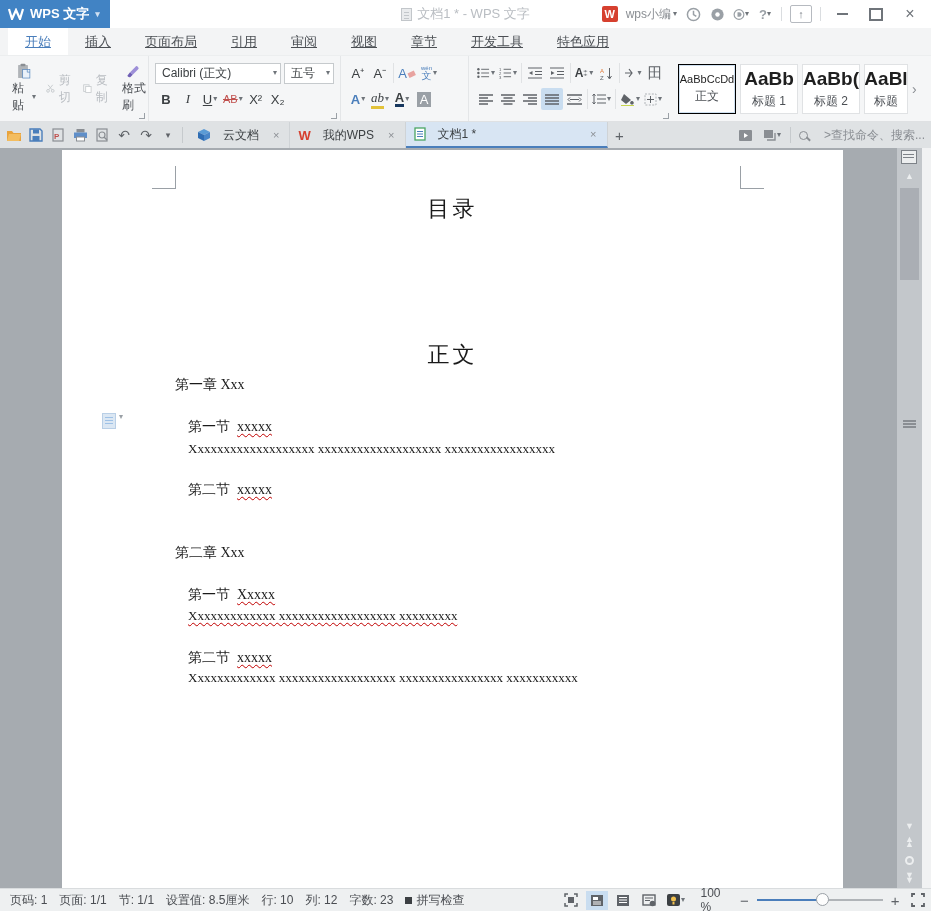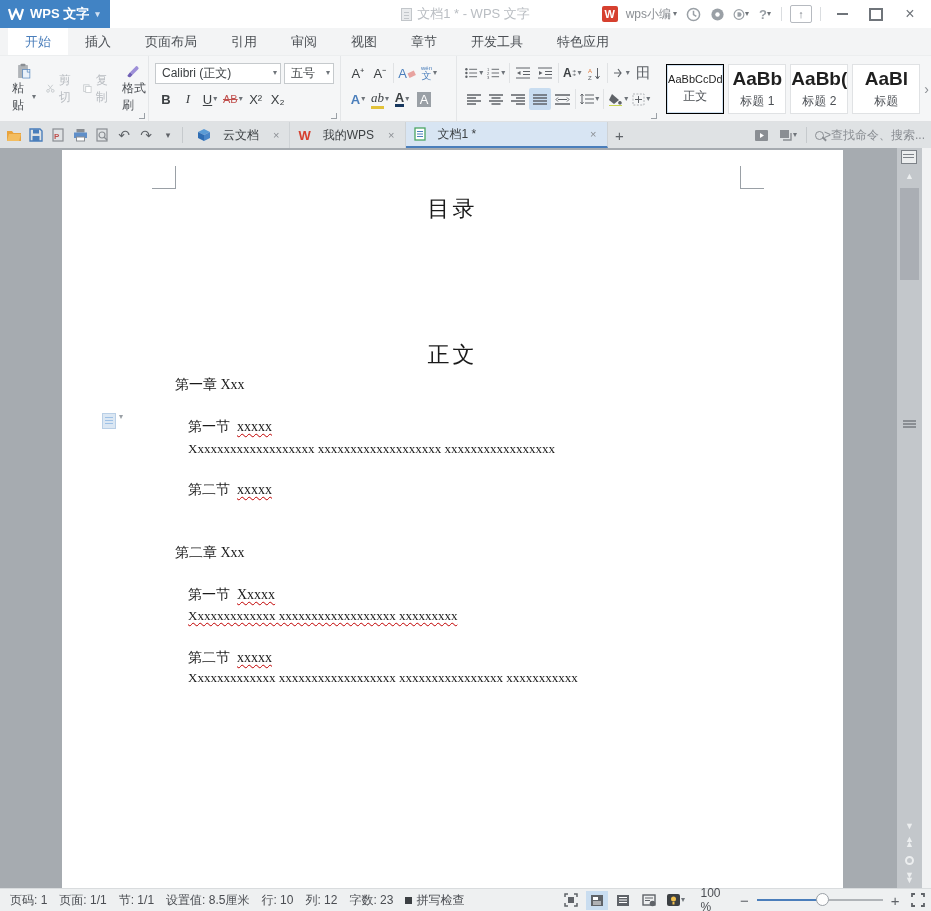--- a/index.html
+++ b/index.html
@@ -20,21 +20,21 @@
   .tb-icon { width:16px; height:16px; color:#9aa0a6; display:flex; align-items:center; justify-content:center; cursor:pointer; }
   .tb-sep { width:1px; height:14px; background:#dadde0; }
   .share-btn { width:22px; height:18px; border:1px solid #b6bac0; border-radius:2px; display:flex; align-items:center; justify-content:center; color:#7c8188; font-size:11px; cursor:pointer; }
   .win-btn { width:26px; height:20px; display:flex; align-items:center; justify-content:center; cursor:pointer; color:#6f747a; }
   .win-min::after { content:""; width:11px; height:2px; background:#6f747a; }
   .win-max::after { content:""; width:10px; height:9px; border:2px solid #6f747a; }
   .win-close { font-size:16px; }
 
   
   .ribbon-tabs { position:absolute; top:28px; left:0; right:0; height:28px; background:#f3f4f5; display:flex; align-items:stretch; padding-left:8px; border-bottom:1px solid #eceeef; }
-  .rtab { padding:0 17px; display:flex; align-items:center; font-size:13px; color:#4b4f54; cursor:pointer; }
+  .rtab { padding:0 17px; display:flex; align-items:center; font-size:13px; color:#4b4f54; cursor:pointer;text-decoration:underline; }
   .rtab.active { background:#fff; color:#4a7ebb; }
 
   
   .ribbon { position:absolute; top:56px; left:0; right:0; height:66px; background:#f5f6f7; border-bottom:1px solid #dfe1e3; display:flex; }
   .rgroup { position:relative; padding:4px 6px; display:flex; }
   .rgroup + .rgroup { border-left:1px solid #e4e6e8; }
   .launcher { position:absolute; right:3px; bottom:2px; width:6px; height:6px; border-right:1px solid #9aa0a6; border-bottom:1px solid #9aa0a6; cursor:pointer; }
   .bigbtn { display:flex; flex-direction:column; align-items:center; justify-content:space-between; padding:3px 6px; cursor:pointer; }
   .bigbtn .lbl { font-size:12px; color:#4b4f54; display:flex; align-items:center; gap:2px; }
   .caret { font-size:8px; color:#6f747a; line-height:1; }
@@ -69,21 +69,21 @@
   .quickbar { position:absolute; top:122px; left:0; right:0; height:26px; background:#dfe2e4; display:flex; align-items:stretch; }
   .qicons { display:flex; align-items:center; gap:2px; padding:0 4px; }
   .qbtn { width:20px; height:20px; display:flex; align-items:center; justify-content:center; cursor:pointer; font-size:14px; color:#5f6368; }
   .qsep { width:1px; height:16px; background:#c6cacd; margin:0 2px; align-self:center; }
   .dtab { display:flex; align-items:center; gap:12px; padding:0 8px; font-size:12px; color:#3c4043; cursor:pointer; border-right:1px solid #cfd3d6; }
   .dtab .x { color:#8a8e93; font-size:11px; padding:0 2px; }
   .dtab.active { background:#d8e5f3; border-bottom:2px solid #4a7ebb; width:202px; }
   .dtab.active .title { flex:1; }
   .newtab { width:24px; display:flex; align-items:center; justify-content:center; color:#5f6368; font-size:15px; cursor:pointer; }
   .q-right { margin-left:auto; display:flex; align-items:center; gap:6px; padding-right:6px; }
-  .search-box { display:flex; align-items:center; gap:0; font-size:12px; color:#8a8e93; cursor:text; }
+  .search-box { display:flex; align-items:center; gap:16px; font-size:12px; color:#8a8e93; cursor:text; }
   .mag { width:9px; height:9px; border:1.5px solid #8a8e93; border-radius:50%; position:relative; }
   .mag::after { content:""; position:absolute; width:5px; height:1.5px; background:#8a8e93; transform:rotate(45deg); right:-4px; bottom:-1px; }
 
   
   .docarea { position:absolute; top:148px; left:0; right:0; bottom:23px; background:#a6abb0; overflow:hidden; }
   .page { position:absolute; left:62px; top:2px; width:781px; bottom:0; background:#fff; }
   .cropmark { position:absolute; background:#9aa0a6; }
   .doc-serif { font-family:"Liberation Serif","DejaVu Serif",serif; color:#1a1a1a; }
   .heading { position:absolute; left:0; width:100%; text-align:center; font-size:22px; letter-spacing:3px; }
   .para { position:absolute; white-space:nowrap; }
@@ -422,21 +422,21 @@
         <span class="nm">正文</span>
       </div>
       <div class="style-card">
         <span class="prev big">AaBb</span>
         <span class="nm">标题 1</span>
       </div>
       <div class="style-card">
         <span class="prev big">AaBb(</span>
         <span class="nm">标题 2</span>
       </div>
-      <div class="style-card" style="width:68px">
+      <div class="style-card" style="width:44px">
         <span class="prev big">AaBl</span>
         <span class="nm">标题</span>
       </div>
       <span class="gallery-more">›</span>
     </div>
   </div>
 
   <div class="quickbar">
     <div class="qicons">
       <span class="qbtn">

